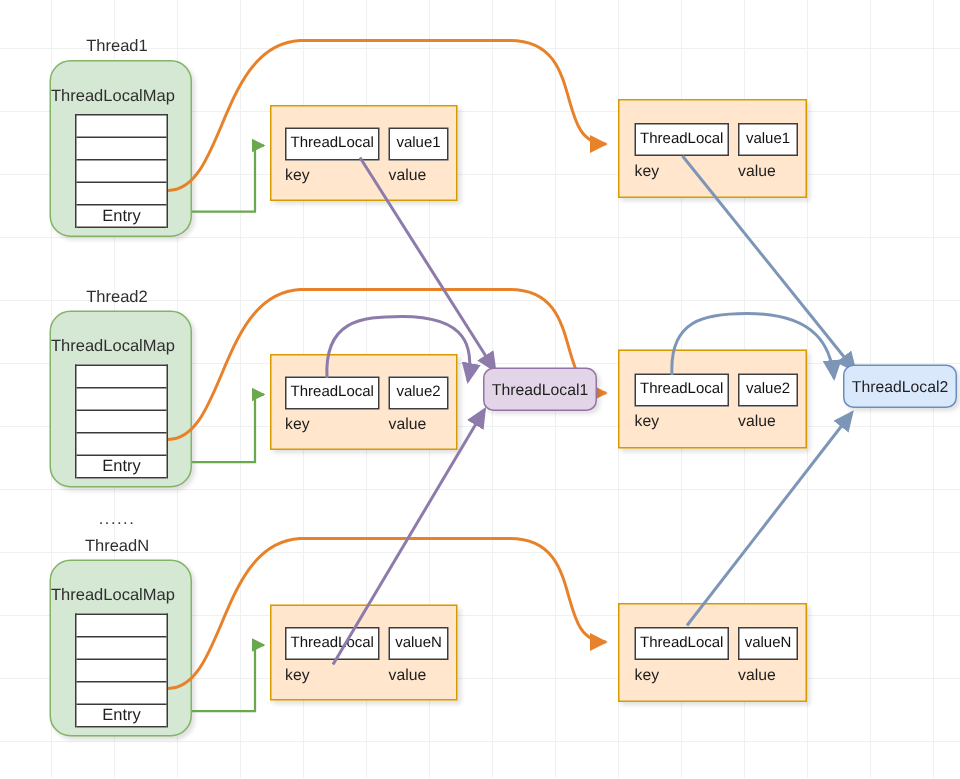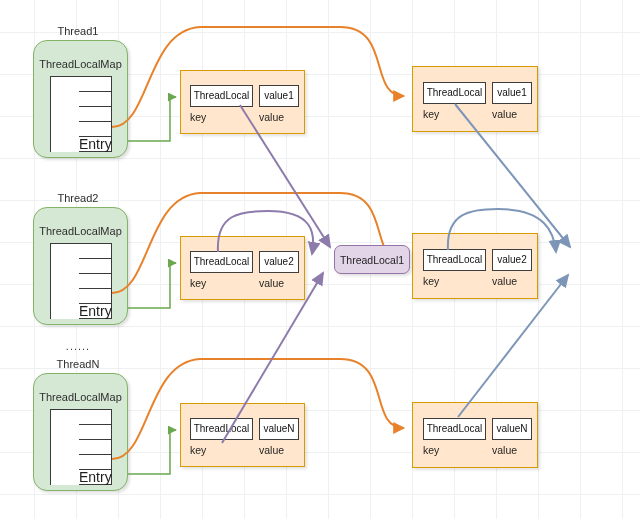--- a/index.html
+++ b/index.html
@@ -46,41 +46,40 @@
     width:100%;
     text-align:center;
     font-size:11px;
     letter-spacing:1px;
     color:#3a3a3a;
     z-index:4;
   }
   .tlm-title{
     position:absolute;
     width:100%;
-    text-align:center;
     font-size:11px;
     color:#2e2e2e;
   }
   .tlm-table{
     position:absolute;
     left:16px;
     width:62px;
     border:1px solid #3a3a3a;
     border-bottom:none;
     background:#ffffff;
     box-sizing:border-box;
   }
   .tlm-row{
     height:15px;
     border-bottom:1px solid #3a3a3a;
     box-sizing:border-box;
-    font-size:14px;
+    font-size:11px;
     color:#1f1f1f;
+    text-align:center;
     line-height:14px;
-    margin-left:28px;
   }
 
   
   .entry-box{
     position:absolute;
     background:#ffe6cc;
     border:1px solid #d79b00;
     box-sizing:border-box;
     box-shadow:2px 2px 3px rgba(0,0,0,.12);
     z-index:3;
@@ -107,21 +106,21 @@
     position:absolute;
     border-radius:7px;
     box-sizing:border-box;
     font-size:10.5px;
     color:#1f1f1f;
     text-align:center;
     box-shadow:2px 2px 3px rgba(0,0,0,.12);
     z-index:6;
     display:flex;align-items:center;justify-content:center;
   }
-  .tl-purple{background:#e1d5e7;border:1px solid #9673a6;margin-left:12px;}
+  .tl-purple{background:#e1d5e7;border:1px solid #9673a6;}
   .tl-blue{background:#dae8fc;border:1px solid #6c8ebf;}
 </style>
 </head>
 <body>
 
 <div id="canvas">
 
   <svg class="layer" id="arrows" viewBox="0 0 640 519">
     <defs>
       <marker id="ao" markerWidth="7" markerHeight="7" refX="5.4" refY="3" orient="auto">
@@ -261,14 +260,15 @@
 
   <div class="entry-box" style="left:412px;top:402px;width:126px;height:66px;">
     <div class="cell" style="left:10px;top:15px;width:63px;">ThreadLocal</div>
     <div class="cell" style="left:79px;top:15px;width:40px;">valueN</div>
     <div class="cell-cap" style="left:10px;top:41px;width:63px;">key</div>
     <div class="cell-cap" style="left:79px;top:41px;width:40px;">value</div>
   </div>
 
   <div class="tl-node tl-purple" style="left:322px;top:245px;width:76px;height:29px;">ThreadLocal1</div>
 
+  <div class="tl-node tl-blue" style="left:562px;top:243px;width:76px;height:29px;">ThreadLocal2</div>
 
 </div>
 
 </body></html>

